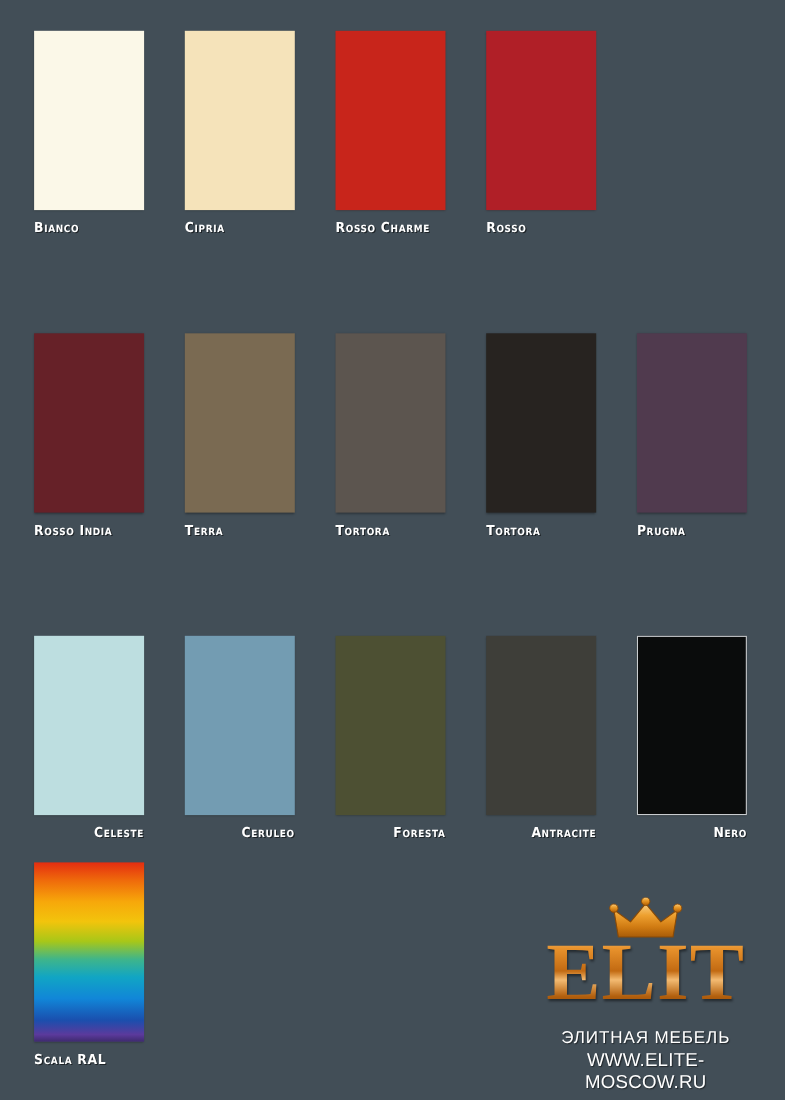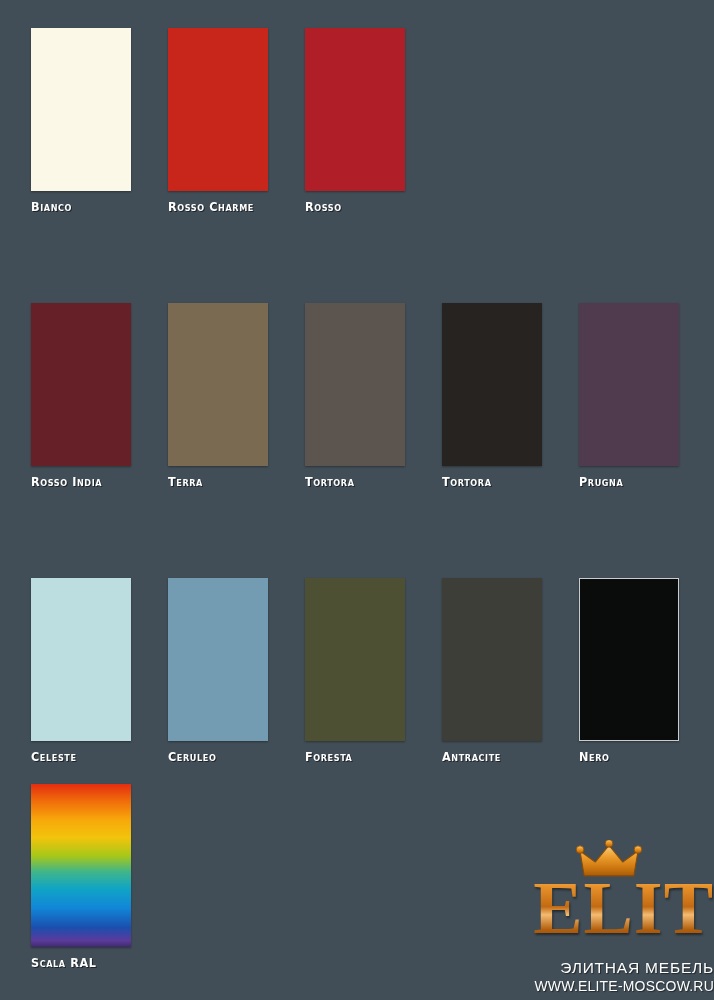--- a/index.html
+++ b/index.html
@@ -28,21 +28,21 @@
     left: 31px;
     top: 28px;
     width: 660px;
   }
 
   .swatch-row {
     display: flex;
     flex-direction: row;
     margin-bottom: 89px;
   }
-  .swatch-row:last-child { margin-bottom: 0; }
+  .swatch-row:last-child { margin-bottom: 0; text-align: right; }
 
   .swatch-cell {
     width: 100px;
     margin-right: 37px;
     position: relative;
   }
   .swatch-cell:last-child { margin-right: 0; }
 
   .swatch-chip {
     width: 100px;
@@ -78,24 +78,24 @@
   .ral-chip {
     width: 100px;
     height: 163px;
     display: block;
     box-shadow: 0 1px 2px rgba(0,0,0,0.35);
   }
 
   
   .logo-block {
     position: absolute;
-    right: 0;
+    right: 22px;
     bottom: 6px;
     width: 210px;
-    text-align: right;
+    text-align: center;
   }
   .logo-crown {
     display: block;
     margin: 0 auto -6px auto;
     width: 84px;
     height: 40px;
   }
   .logo-wordmark {
     font-family: "Liberation Serif", serif;
     font-size: 74px;
@@ -120,36 +120,40 @@
     color: #ffffff;
     font-family: "Liberation Sans", sans-serif;
     font-size: 15.5px;
     letter-spacing: 0.8px;
     margin-top: 17px;
     text-shadow: 1px 1px 1px rgba(0,0,0,0.5);
   }
   .logo-url {
     color: #ffffff;
     font-family: "Liberation Sans", sans-serif;
-    font-size: 14px;
+    font-size: 17px;
     letter-spacing: 0.2px;
     margin-top: 1px;
     text-shadow: 1px 1px 1px rgba(0,0,0,0.5);
   }
 </style>
 </head>
 <body>
 
 <div id="palette-board">
 
   <div class="swatch-grid">
       <div class="swatch-row">
         <div class="swatch-cell">
           <span class="swatch-chip" style="background: rgb(251, 248, 232);"></span>
           <div class="swatch-label">Bianco</div>
+        </div>
+        <div class="swatch-cell">
+          <span class="swatch-chip" style="background: rgb(245, 227, 186);"></span>
+          <div class="swatch-label">Cipria</div>
         </div>
         <div class="swatch-cell">
           <span class="swatch-chip" style="background: rgb(200, 37, 27);"></span>
           <div class="swatch-label">Rosso Charme</div>
         </div>
         <div class="swatch-cell">
           <span class="swatch-chip" style="background: rgb(176, 31, 39);"></span>
           <div class="swatch-label">Rosso</div>
         </div>
       </div>

